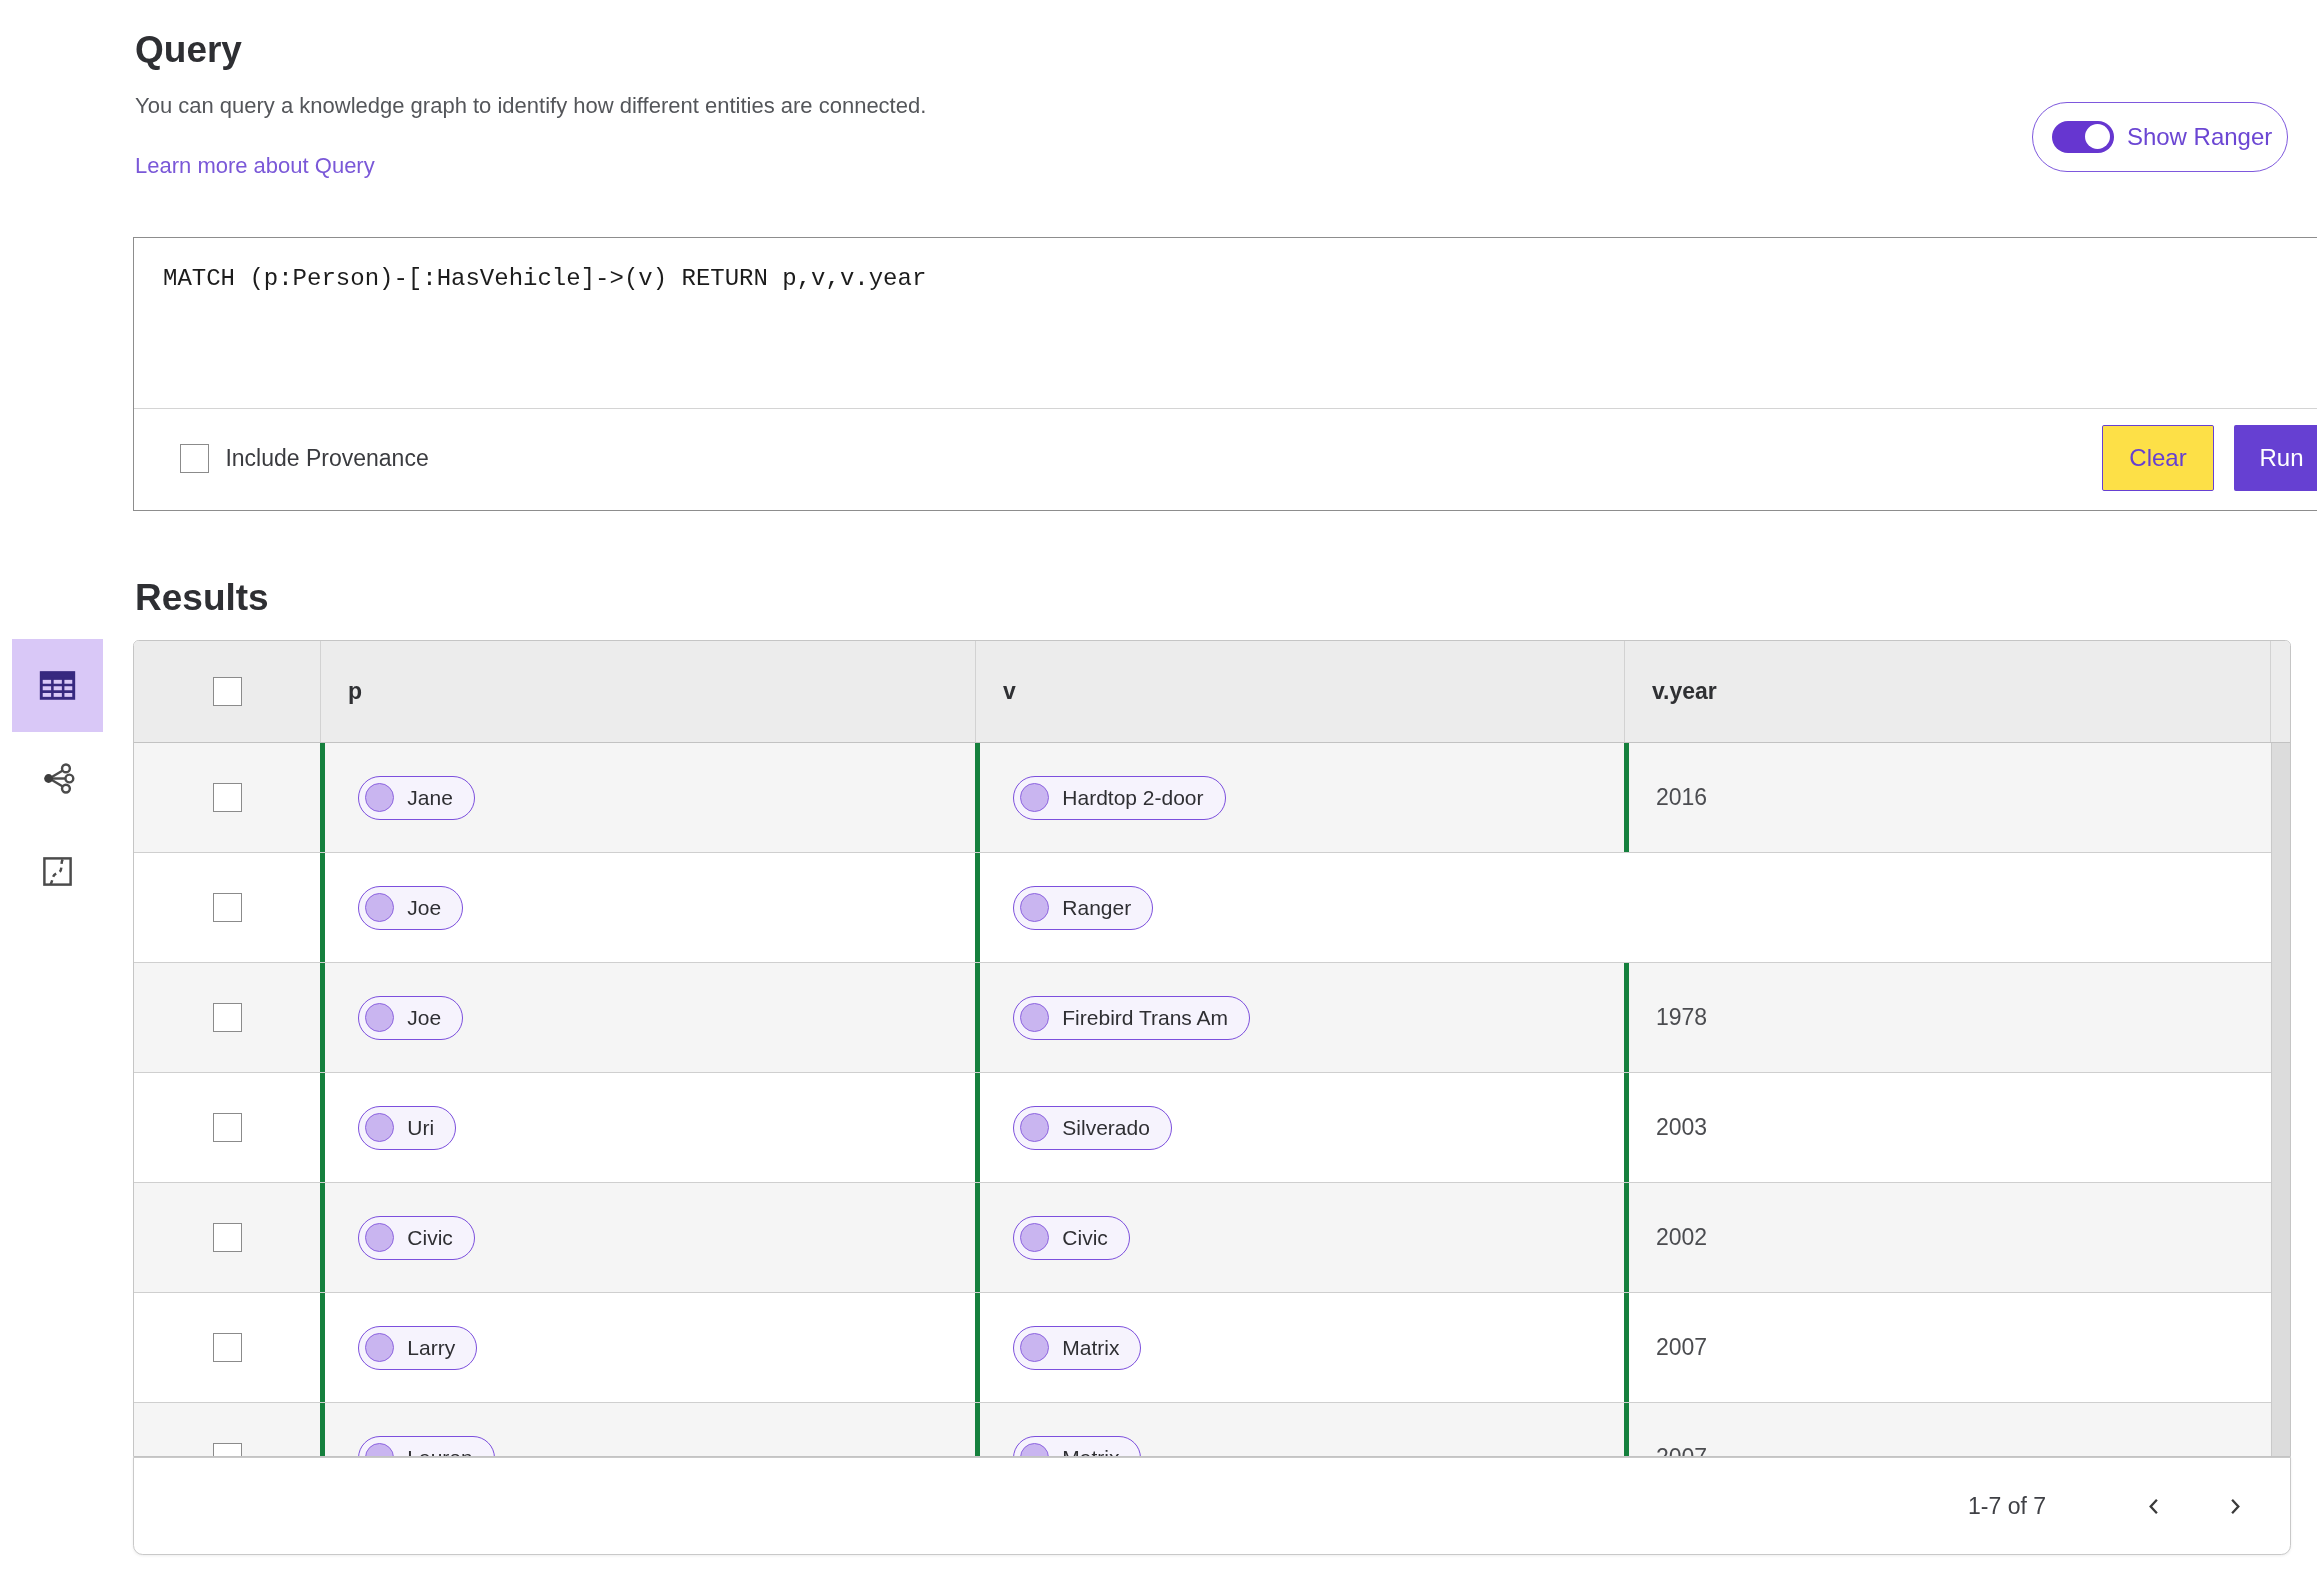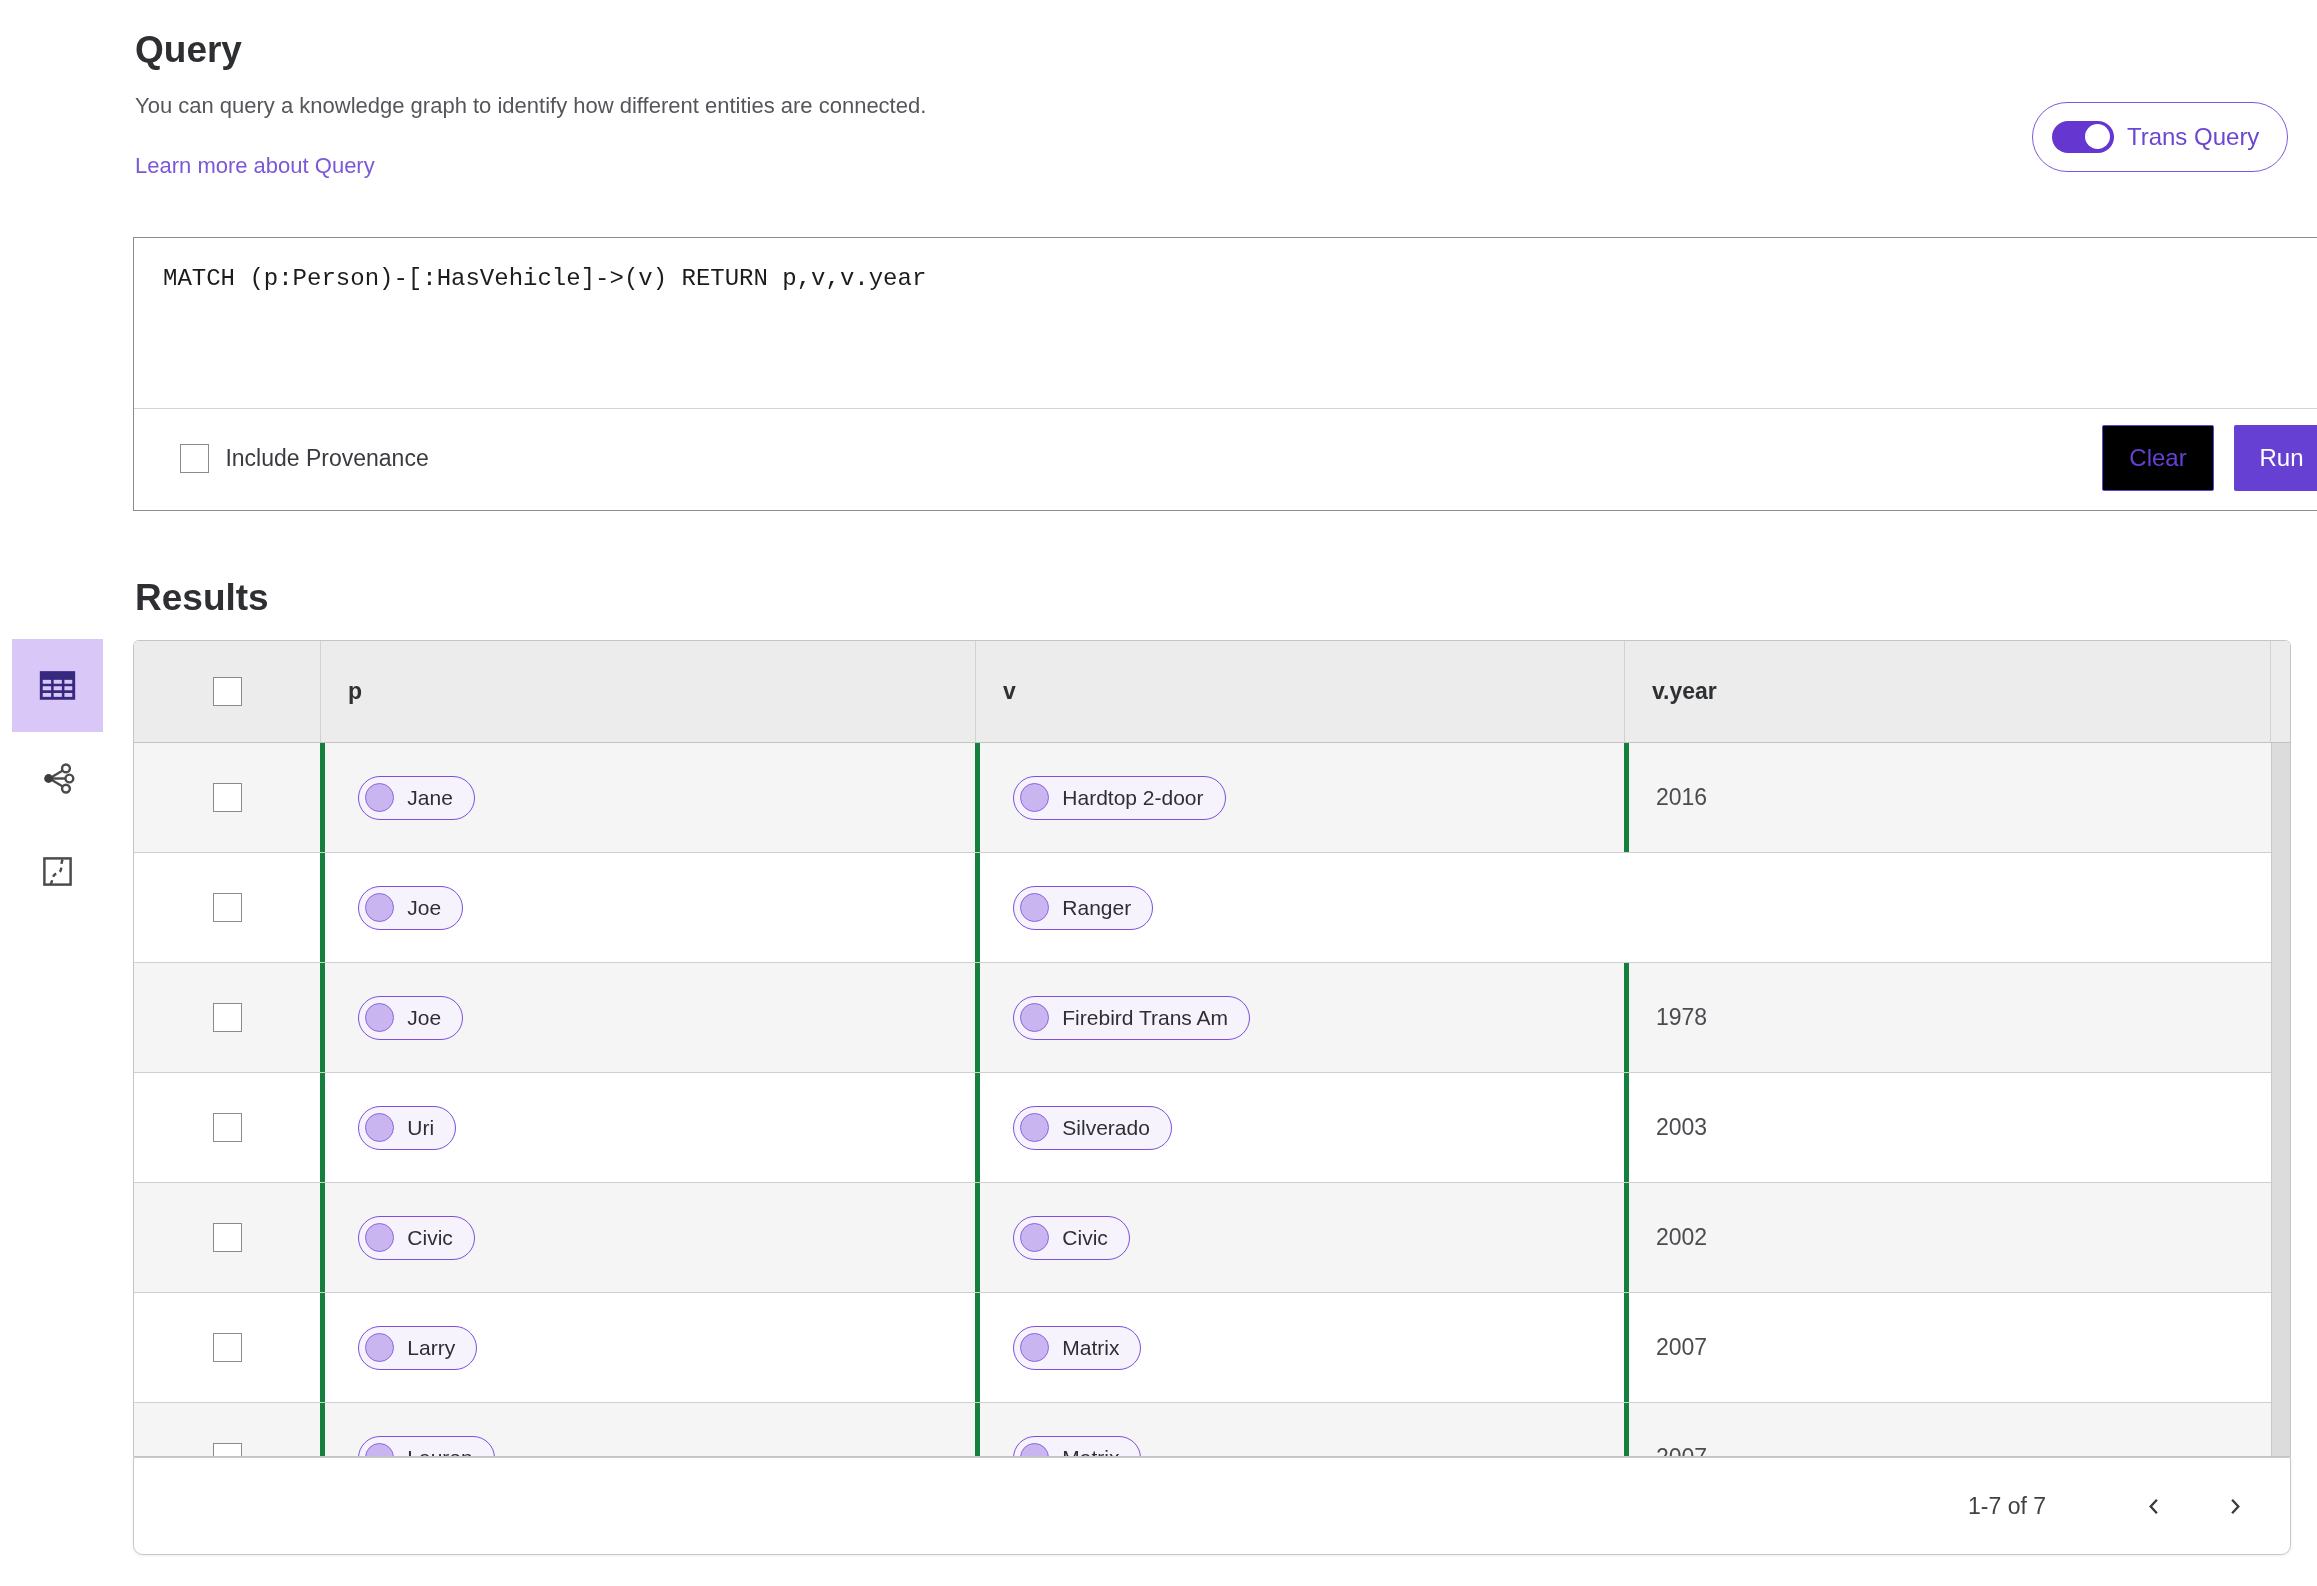--- a/index.html
+++ b/index.html
@@ -35,21 +35,21 @@
   }
   .resize-grip { position:absolute; right:4.8px; bottom:4.8px; pointer-events:none; }
   .panel-footer { height:98px; display:flex; align-items:center; padding:0 39px 0 46px; box-sizing:border-box; }
   .prov-checkbox, .header-checkbox, .row-checkbox {
     appearance:none; -webkit-appearance:none; width:29px; height:29px;
     border:1.9px solid #8b8b8b; background:#fff; margin:0; box-sizing:border-box; cursor:pointer;
   }
   .prov-label { font-size:23px; color:#3a3b3f; margin-left:16.4px; }
   .panel-spacer { flex:1; }
   .clear-btn {
-    width:112px; height:66px; border:1.9px solid #6640d2; background:#000000; color:#6640d2;
+    width:112px; height:66px; border:1.9px solid #6640d2; background:#fde047; color:#6640d2;
     font-size:24px; font-family:"Liberation Sans",sans-serif; border-radius:1.9px; margin-right:20px; cursor:pointer;
   }
   .run-btn {
     width:95px; height:66px; background:#6640d2; color:#ffffff; border:none;
     font-size:24px; font-family:"Liberation Sans",sans-serif; border-radius:1.9px; cursor:pointer;
   }
 
   
   .results-title { position:absolute; left:135px; top:546px; font-size:37px; font-weight:700; color:#2e2f33; }
 
@@ -110,21 +110,21 @@
 <div id="app">
 
   <h1 class="page-title">Query</h1>
   <div class="page-desc">You can query a knowledge graph to identify how different entities are connected.</div>
   <a class="learn-link" href="#">Learn more about Query</a>
 
   <div class="show-query-toggle">
     <span class="toggle-track">
       <span class="toggle-knob"></span>
     </span>
-    <span class="toggle-label">Trans Query</span>
+    <span class="toggle-label">Show Ranger</span>
   </div>
 
   <div class="query-panel">
     <div class="query-textarea-wrap">
       <textarea class="query-input" spellcheck="false" style="">MATCH (p:Person)-[:HasVehicle]-&gt;(v) RETURN p,v,v.year</textarea>
       <svg class="resize-grip" width="21" height="21" viewBox="0 0 22 22">
         <line x1="8" y1="20" x2="20" y2="8" stroke="#666" stroke-width="1.6" stroke-dasharray="2.5,2.5"></line>
         <line x1="14" y1="20" x2="20" y2="14" stroke="#666" stroke-width="1.6" stroke-dasharray="2.5,2.5"></line>
       </svg>
     </div>

